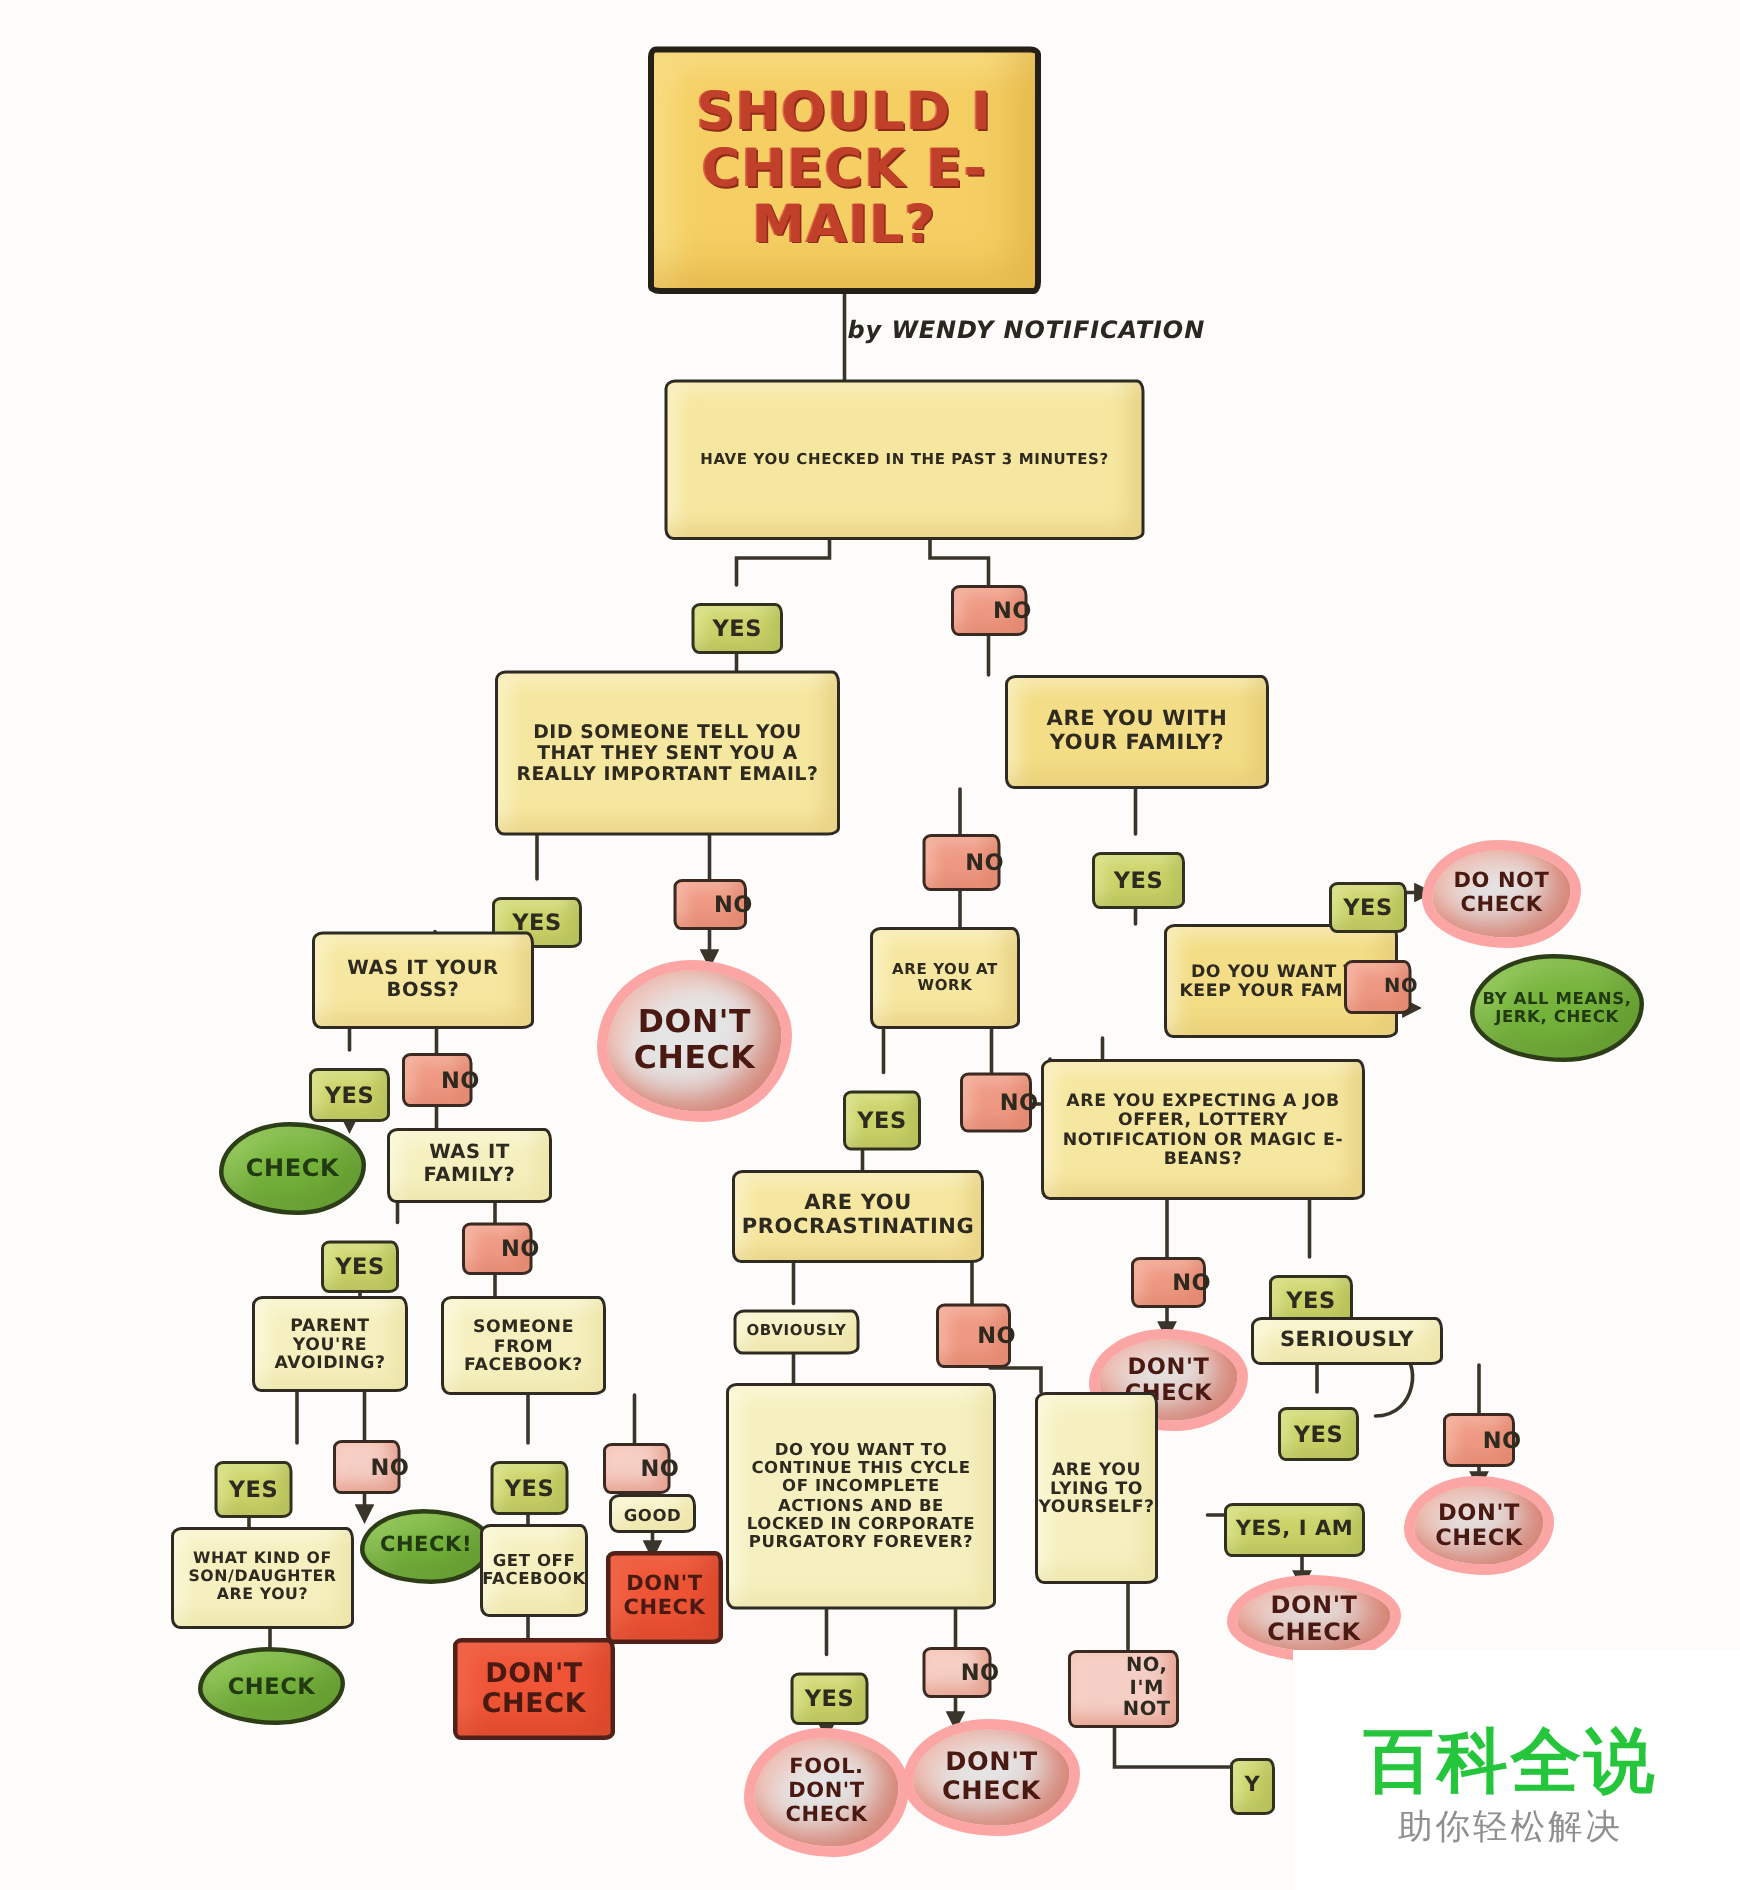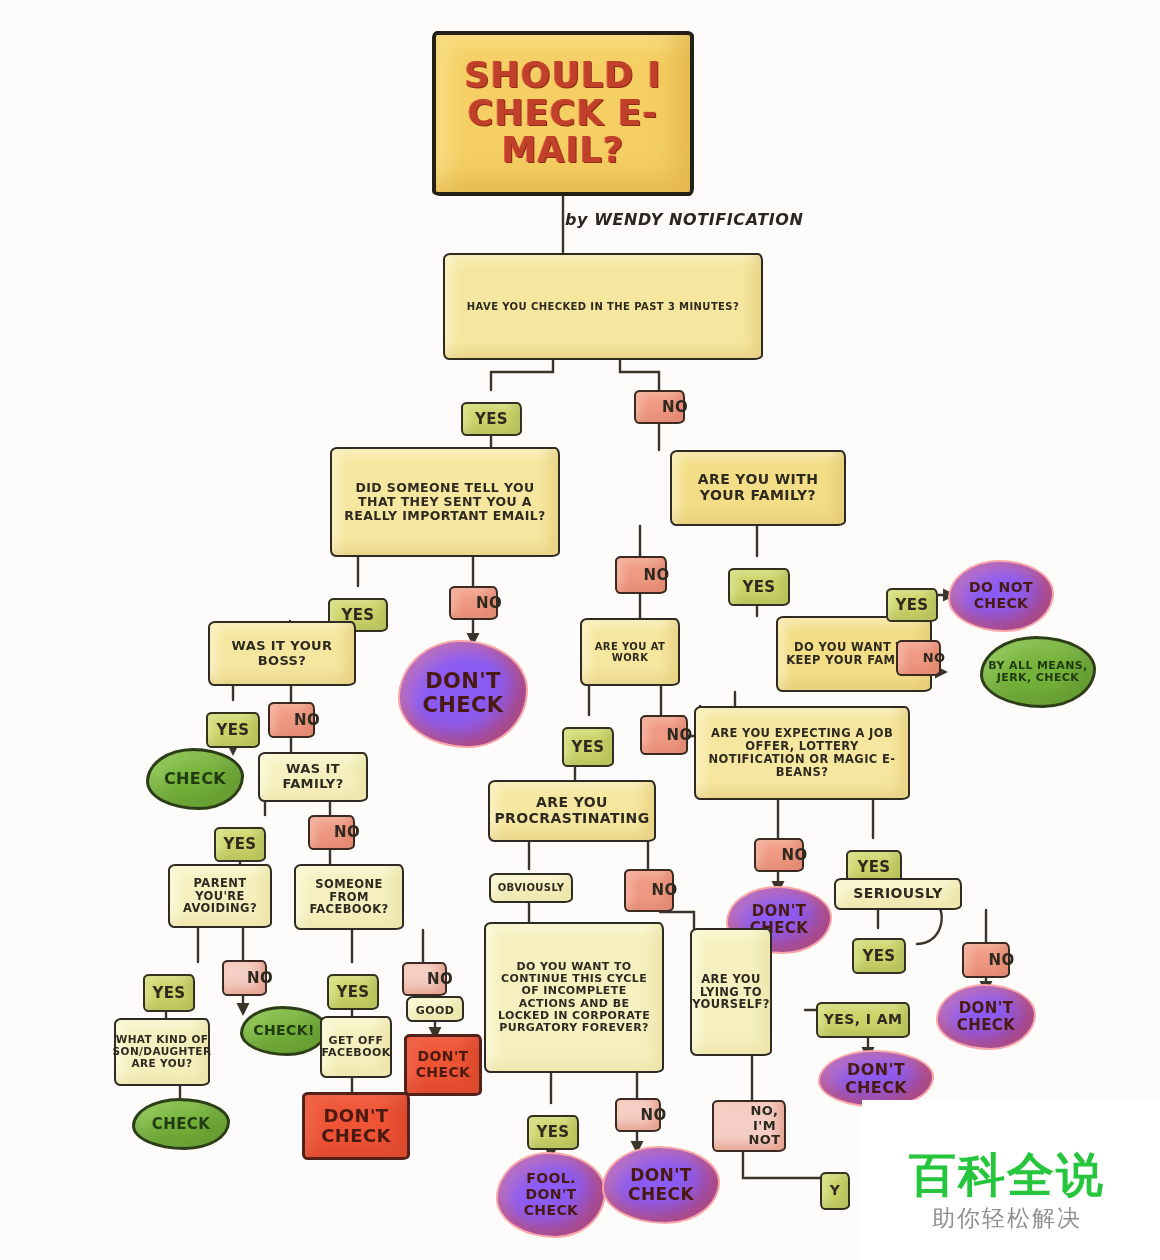--- a/index.html
+++ b/index.html
@@ -70,22 +70,22 @@
     border-radius: 6px 5px 7px 5px / 5px 7px 5px 6px;
     box-shadow: inset -6px -5px 12px rgba(214,115,90,.5),
                 inset 5px 4px 10px rgba(255,215,200,.55);
     font-size: 15px;
     font-weight: 700;
     padding-left: 36px;
   }
   .no.soft { background: #f5cfc6; }
   
   .blob-red {
-    background: #8b5cf6;
-    border: 2px solid #fca5a5;
+    background: #e5e5e5;
+    border: 7px solid #fca5a5;
     border-radius: 48% 52% 46% 54% / 54% 46% 54% 46%;
     color: #4a1a12;
     box-shadow: inset -12px -10px 22px rgba(198,55,30,.55),
                 inset 10px 8px 18px rgba(255,150,125,.4);
     font-size: 17px;
   }
   .blob-green {
     background: #76b43c;
     border: 3px solid #2c3d18;
     border-radius: 48% 52% 46% 54% / 54% 46% 54% 46%;
@@ -357,21 +357,21 @@
     <span>YES</span>
   </div>
   <div class="node no soft" style="left:222px; top:960px; width:44px; height:36px;">
     <span>NO</span>
   </div>
 
   <div class="node blob-green" style="left:240px; top:1006px; width:88px; height:50px; font-size:14px;">
     <span>CHECK!</span>
   </div>
 
-  <div class="node q pale" style="left:114px; top:1018px; width:96px; height:68px; font-size:10.5px;">
+  <div class="node q pale" style="left:114px; top:1018px; width:122px; height:68px; font-size:10.5px;">
     <span>WHAT KIND of SON/DAUGHTER ARE YOU?</span>
   </div>
 
   <div class="node blob-green" style="left:132px; top:1098px; width:98px; height:52px; font-size:15px;">
     <span>CHECK</span>
   </div>
 
   <div class="node yes" style="left:327px; top:962px; width:52px; height:36px;">
     <span>YES</span>
   </div>

